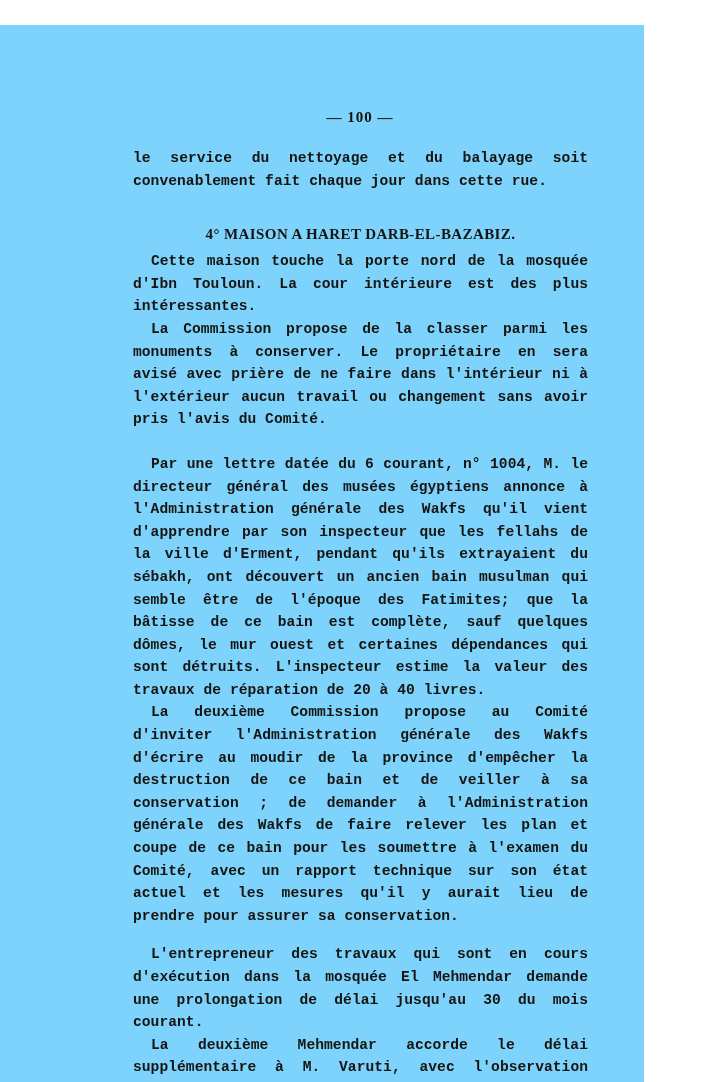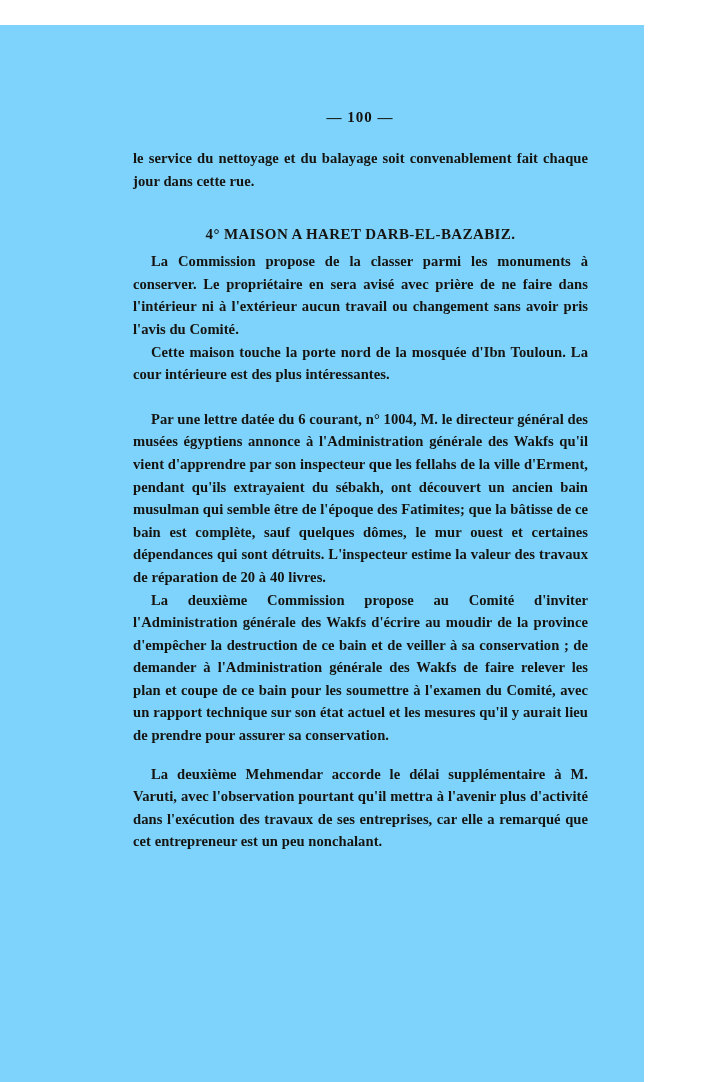--- a/index.html
+++ b/index.html
@@ -42,20 +42,21 @@
   }
   p.para {
     margin: 0 0 0 0;
     font-size: 14.6px;
     line-height: 22.6px;
     text-align: justify;
     text-justify: inter-word;
     color: #161410;
     font-weight: 600;
     letter-spacing: 0.05px;
+    font-family: Liberation Mono, monospace;
   }
   p.indent {
     text-indent: 18px;
   }
   .section-head {
     margin: 18px 0 7px 0;
     text-align: center;
     font-size: 15px;
     font-weight: bold;
     letter-spacing: 0.4px;
@@ -80,26 +81,27 @@
 
   <div class="page-number">— 100 —</div>
 
   <div class="content">
 
     <p class="para">le service du nettoyage et du balayage soit convenablement fait chaque jour dans cette rue.</p>
 
     <div class="gap-md"></div>
 
     <div class="section-head">4° MAISON A HARET DARB-EL-BAZABIZ.</div>
+    <p class="para indent">Cette maison touche la porte nord de la mosquée d'Ibn Touloun. La cour intérieure est des plus intéressantes.</p>
     <p class="para indent">La Commission propose de la classer parmi les monuments à conserver. Le propriétaire en sera avisé avec prière de ne faire dans l'intérieur ni à l'extérieur aucun travail ou changement sans avoir pris l'avis du Comité.</p>
-    <p class="para indent">Cette maison touche la porte nord de la mosquée d'Ibn Touloun. La cour intérieure est des plus intéressantes.</p>
 
     <div class="gap-lg"></div>
 
     <p class="para indent">Par une lettre datée du 6 courant, n° 1004, M. le directeur général des musées égyptiens annonce à l'Administration générale des Wakfs qu'il vient d'apprendre par son inspecteur que les fellahs de la ville d'Erment, pendant qu'ils extrayaient du sébakh, ont découvert un ancien bain musulman qui semble être de l'époque des Fatimites; que la bâtisse de ce bain est complète, sauf quelques dômes, le mur ouest et certaines dépendances qui sont détruits. L'inspecteur estime la valeur des travaux de réparation de 20 à 40 livres.</p>
     <p class="para indent">La deuxième Commission propose au Comité d'inviter l'Administration générale des Wakfs d'écrire au moudir de la province d'empêcher la destruction de ce bain et de veiller à sa conservation ; de demander à l'Administration générale des Wakfs de faire relever les plan et coupe de ce bain pour les soumettre à l'examen du Comité, avec un rapport technique sur son état actuel et les mesures qu'il y aurait lieu de prendre pour assurer sa conservation.</p>
 
     <div class="gap-md"></div>
 
+    <p class="para indent">L'entrepreneur des travaux qui sont en cours d'exécution dans la mosquée El Mehmendar demande une prolongation de délai jusqu'au 30 du mois courant.</p>
     <p class="para indent">La deuxième Mehmendar accorde le délai supplémentaire à M. Varuti, avec l'observation pourtant qu'il mettra à l'avenir plus d'activité dans l'exécution des travaux de ses entreprises, car elle a remarqué que cet entrepreneur est un peu nonchalant.</p>
 
   </div>
 </div>
 
 </body></html>

